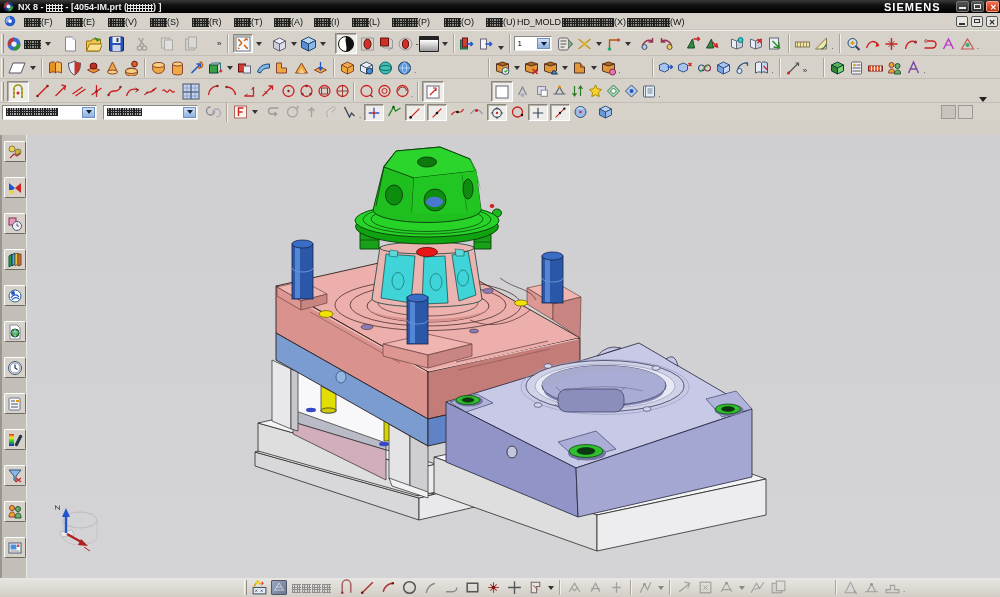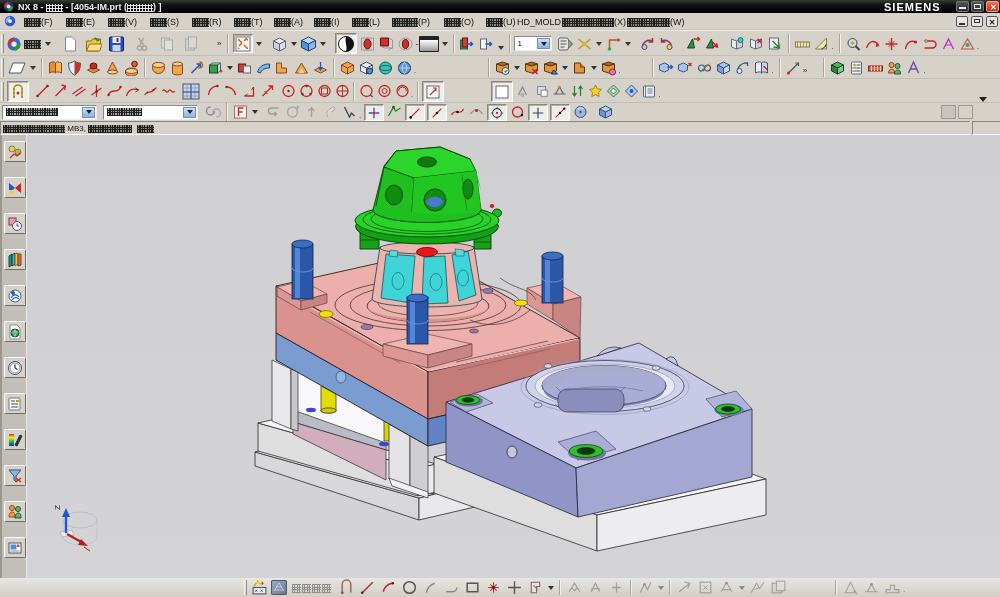--- a/index.html
+++ b/index.html
@@ -724,25 +724,20 @@
       <svg class="i" viewBox="0 0 16 16">
           <path d="M2,5 L8,2 L14,5 L8,8 Z" fill="#b8d0f0" stroke="#357"></path>
           <path d="M2,5 v6 l6,3 v-6 Z" fill="#6898d8" stroke="#357"></path>
           <path d="M14,5 v6 l-6,3 v-6 Z" fill="#9ab8e8" stroke="#357"></path>
         </svg>
     </div>
     <span style="position:absolute;right:44px;top:2px;width:15px;height:14px;background:#c8c4bc;border:1px solid #999"></span>
       <span style="position:absolute;right:13px;top:-6px;width:0;height:0;border-left:4px solid transparent;border-right:4px solid transparent;border-top:5px solid #222"></span>
     <span style="position:absolute;right:27px;top:2px;width:15px;height:14px;background:#d6d2ca;border:1px solid #999"></span>
   </div>
-  <div id="prompt">
-    <span style="position:absolute;left:0;top:0;width:970px;height:14px;border-top:1px solid #8a867e;border-left:1px solid #8a867e;border-bottom:1px solid #fff;background:#d6d2ca"></span>
-    <span style="position:absolute;left:3px;top:3px;font-size:8px;color:#111"><i class="zh" style="width:62px;height:8px"></i> MB3, <i class="zh" style="width:44px;height:8px"></i>&nbsp;&nbsp;<i class="zh" style="width:17px;height:8px"></i></span>
-    <span style="position:absolute;left:972px;top:0;width:28px;height:14px;border-top:1px solid #8a867e;border-left:1px solid #8a867e;border-bottom:1px solid #fff"></span>
-  </div>
   <div id="main">
     <div id="sidebar">
       <span class="sbtn" style="top:6px">
           <svg width="16" height="16" viewBox="0 0 16 16">
             <circle cx="5" cy="5" r="3" fill="#e8d44a" stroke="#875"></circle>
             <circle cx="11" cy="8" r="3" fill="#c8b43a" stroke="#875"></circle>
             <path d="M3,14 l4,-4 3,2 3,-3" stroke="#a33" stroke-width="1.2" fill="none"></path>
           </svg>
         </span>
       <span class="sbtn" style="top:42px">

